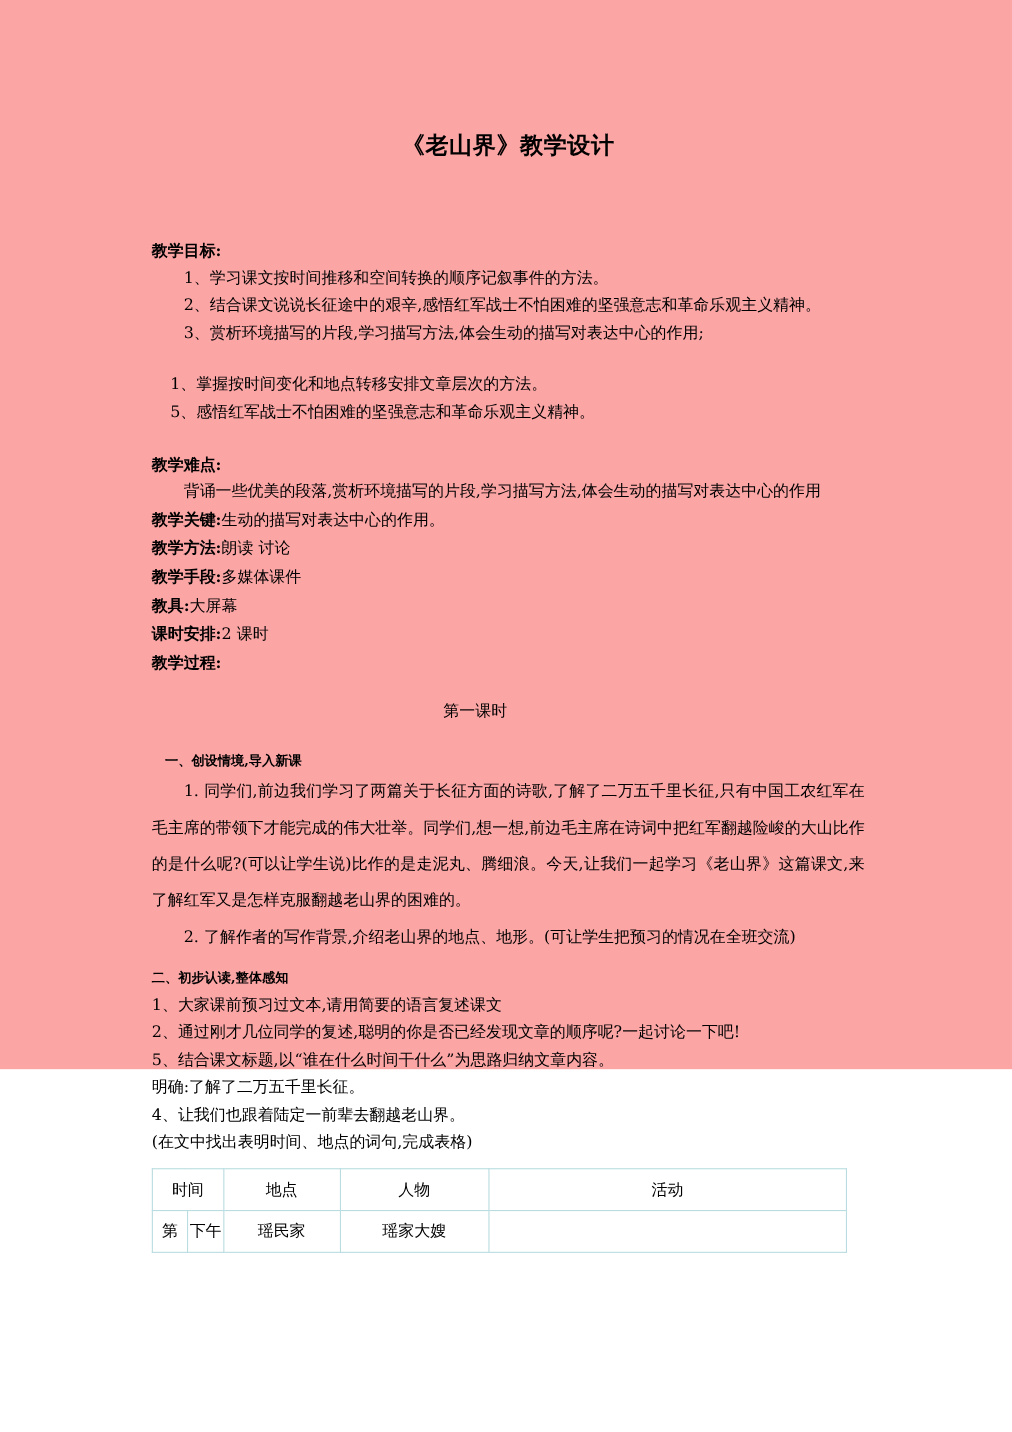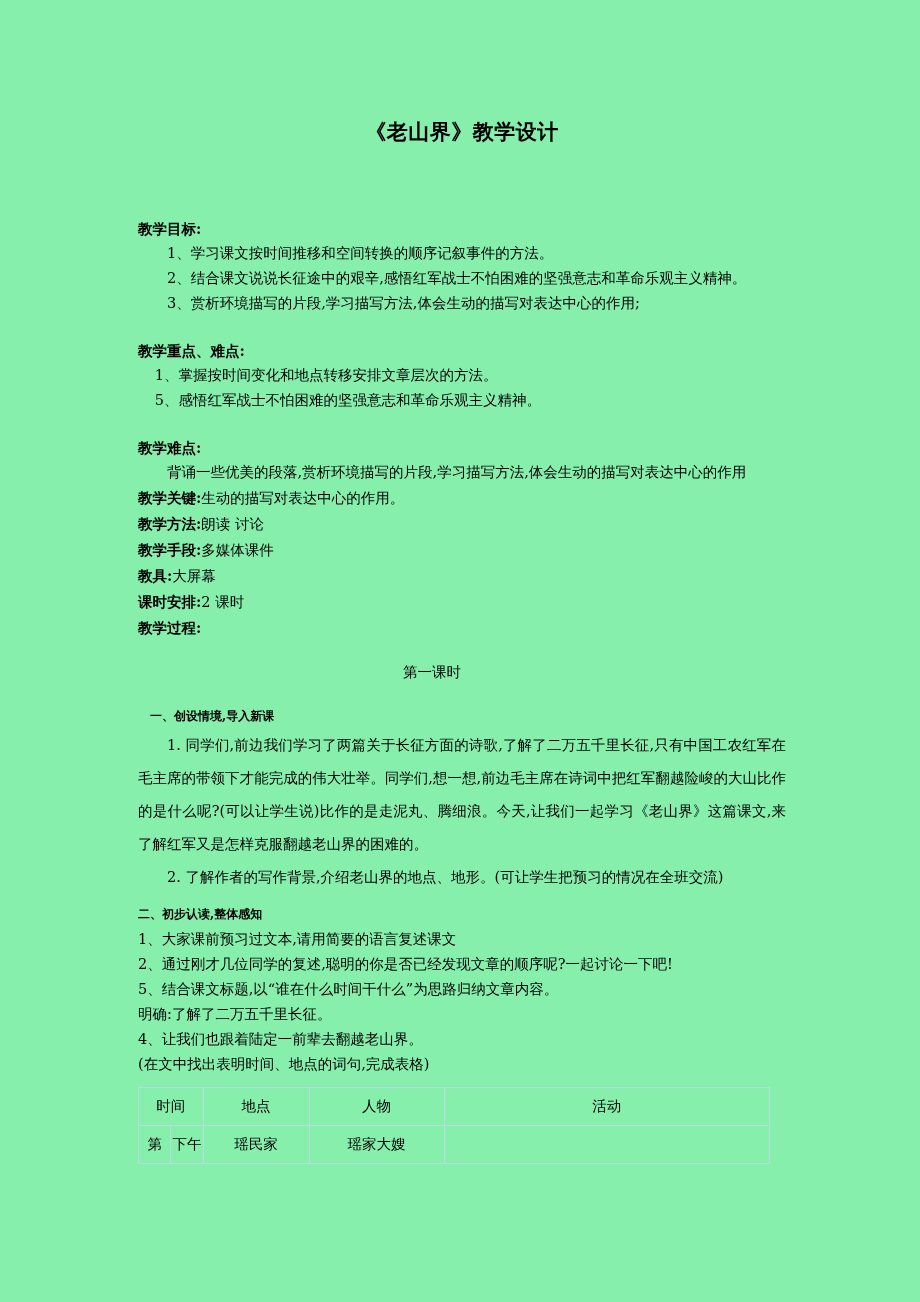--- a/index.html
+++ b/index.html
@@ -10,22 +10,22 @@
   body {
     width: 920px;
     height: 1302px;
     font-family: "DejaVu Serif", "Liberation Serif", serif;
     color: #000000;
     overflow: hidden;
   }
   .page {
     position: relative;
     width: 920px;
-    height: 1302px;
-    background: #86efac;
+    height: 972px;
+    background: #fca5a5;
     box-sizing: border-box;
   }
   .content {
     position: absolute;
     left: 138px;
     top: 0;
     width: 648px;
   }
 
   .doc-title {
@@ -115,21 +115,20 @@
 
     <div class="spacer-after-title"></div>
 
     <p class="sec-head">教学目标:</p>
     <p class="line line-indent2">1、学习课文按时间推移和空间转换的顺序记叙事件的方法。</p>
     <p class="line line-indent2">2、结合课文说说长征途中的艰辛,感悟红军战士不怕困难的坚强意志和革命乐观主义精神。</p>
     <p class="line line-indent2">3、赏析环境描写的片段,学习描写方法,体会生动的描写对表达中心的作用;</p>
 
     <div class="gap-md"></div>
 
-    <p class="sec-head">教学重点、难点:</p>
     <p class="line line-indent1">1、掌握按时间变化和地点转移安排文章层次的方法。</p>
     <p class="line line-indent1">5、感悟红军战士不怕困难的坚强意志和革命乐观主义精神。</p>
 
     <div class="gap-md"></div>
 
     <p class="sec-head">教学难点:</p>
     <p class="line line-indent2">背诵一些优美的段落,赏析环境描写的片段,学习描写方法,体会生动的描写对表达中心的作用</p>
 
     <p class="line"><span class="inline-b">教学关键:</span><span>生动的描写对表达中心的作用。</span></p>
     <p class="line"><span class="inline-b">教学方法:</span><span>朗读 讨论</span></p>

